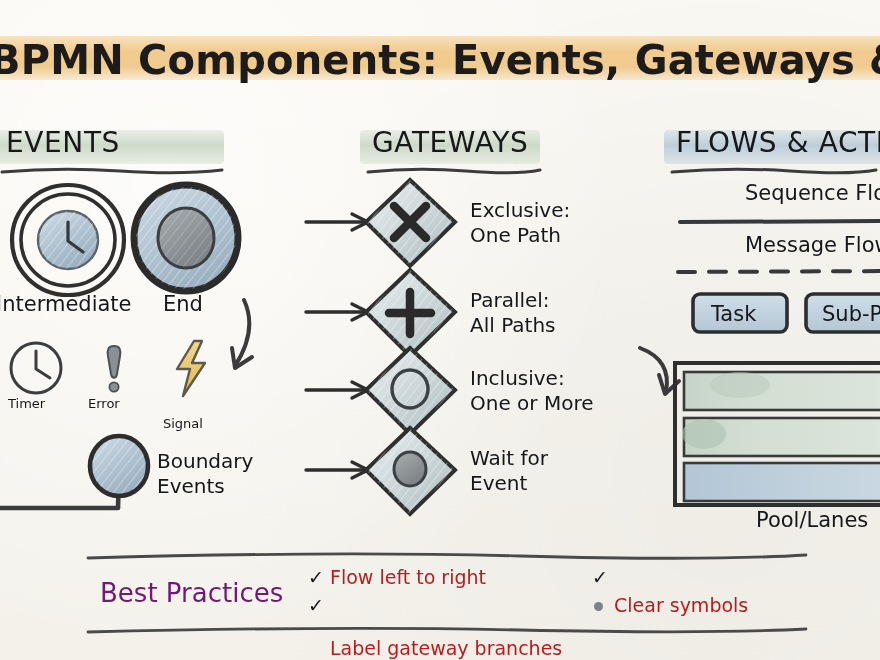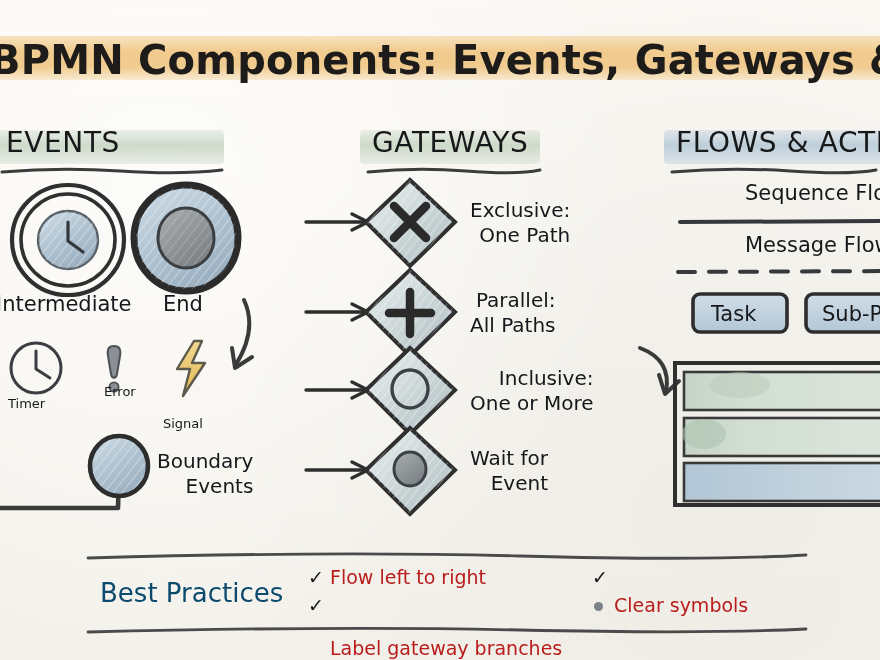--- a/index.html
+++ b/index.html
@@ -49,27 +49,27 @@
     position:relative;font-size:28px;letter-spacing:.6px;color:#17181a;
     white-space:nowrap;font-weight:500;
   }
   .sec .rule{position:absolute;left:-6px;height:5px;}
 
   
   .cap{position:absolute;z-index:4;color:#16171a;white-space:nowrap;}
   .cap.lg{font-size:21px;}
   .cap.md{font-size:13px;}
 
-  .two-line{position:absolute;z-index:4;color:#16171a;font-size:20px;line-height:25px;white-space:nowrap;text-align:right;}
+  .two-line{position:absolute;z-index:4;color:#16171a;font-size:20px;line-height:25px;white-space:nowrap;}
 
   svg{position:absolute;left:0;top:0;overflow:visible;}
   .layer{position:absolute;left:0;top:0;width:880px;height:660px;z-index:2;}
 
   
-  .bp-title{position:absolute;z-index:5;font-size:26px;color:#0c4a6e;white-space:nowrap;}
+  .bp-title{position:absolute;z-index:5;font-size:26px;color:#701a75;white-space:nowrap;}
   .bp-item{position:absolute;z-index:5;font-size:19px;color:#b91c1c;white-space:nowrap;}
   .bp-mark{position:absolute;z-index:5;font-size:19px;color:#16171a;}
   .bp-dot{position:absolute;z-index:5;width:9px;height:9px;border-radius:50%;background:#7d8288;}
 </style>
 </head>
 <body>
 
 <div id="board">
 
   <div class="paper-tex"></div>
@@ -243,21 +243,21 @@
     <g>
       <path d="M88,558 Q330,551 520,556 T806,555" stroke="#4a4a4a" stroke-width="2.8" fill="none" stroke-linecap="round"></path>
       <path d="M88,632 Q330,626 520,630 T806,629" stroke="#4a4a4a" stroke-width="2.8" fill="none" stroke-linecap="round"></path>
     </g>
   </svg>
 
   <div class="cap lg" style="left:-4px;top:292px;">Intermediate</div>
   <div class="cap lg" style="left:163px;top:292px;">End</div>
 
   <div class="cap md" style="left:8px;top:396px;">Timer</div>
-  <div class="cap md" style="left:88px;top:384px;margin-left:16px;">Error</div>
+  <div class="cap md" style="left:88px;top:396px;">Error</div>
   <div class="cap md" style="left:163px;top:396px;margin-top:20px;">Signal</div>
 
   <div class="two-line" style="left:157px;top:449px;">
     <div>Boundary</div>
     <div>Events</div>
   </div>
 
   <div class="two-line" style="left:470px;top:198px;">
     <div>Exclusive:</div>
     <div>One Path</div>
@@ -274,20 +274,21 @@
     <div>Wait for</div>
     <div>Event</div>
   </div>
 
   <div class="cap lg" style="left:745px;top:181px;">Sequence Flow</div>
   <div class="cap lg" style="left:745px;top:233px;">Message Flow</div>
 
   <div class="cap lg" style="left:711px;top:302px;">Task</div>
   <div class="cap lg" style="left:822px;top:302px;">Sub-Pr</div>
 
+  <div class="cap lg" style="left:756px;top:508px;">Pool/Lanes</div>
 
   <div class="bp-title" style="left:100px;top:578px;">Best Practices</div>
 
   <div class="bp-mark" style="left:308px;top:566px;">✓</div>
   <div class="bp-item" style="left:330px;top:566px;">Flow left to right</div>
 
   <div class="bp-mark" style="left:308px;top:594px;">✓</div>
   <div class="bp-item" style="left:330px;top:594px;margin-top:43px;">Label gateway branches</div>
 
   <div class="bp-mark" style="left:592px;top:566px;">✓</div>

